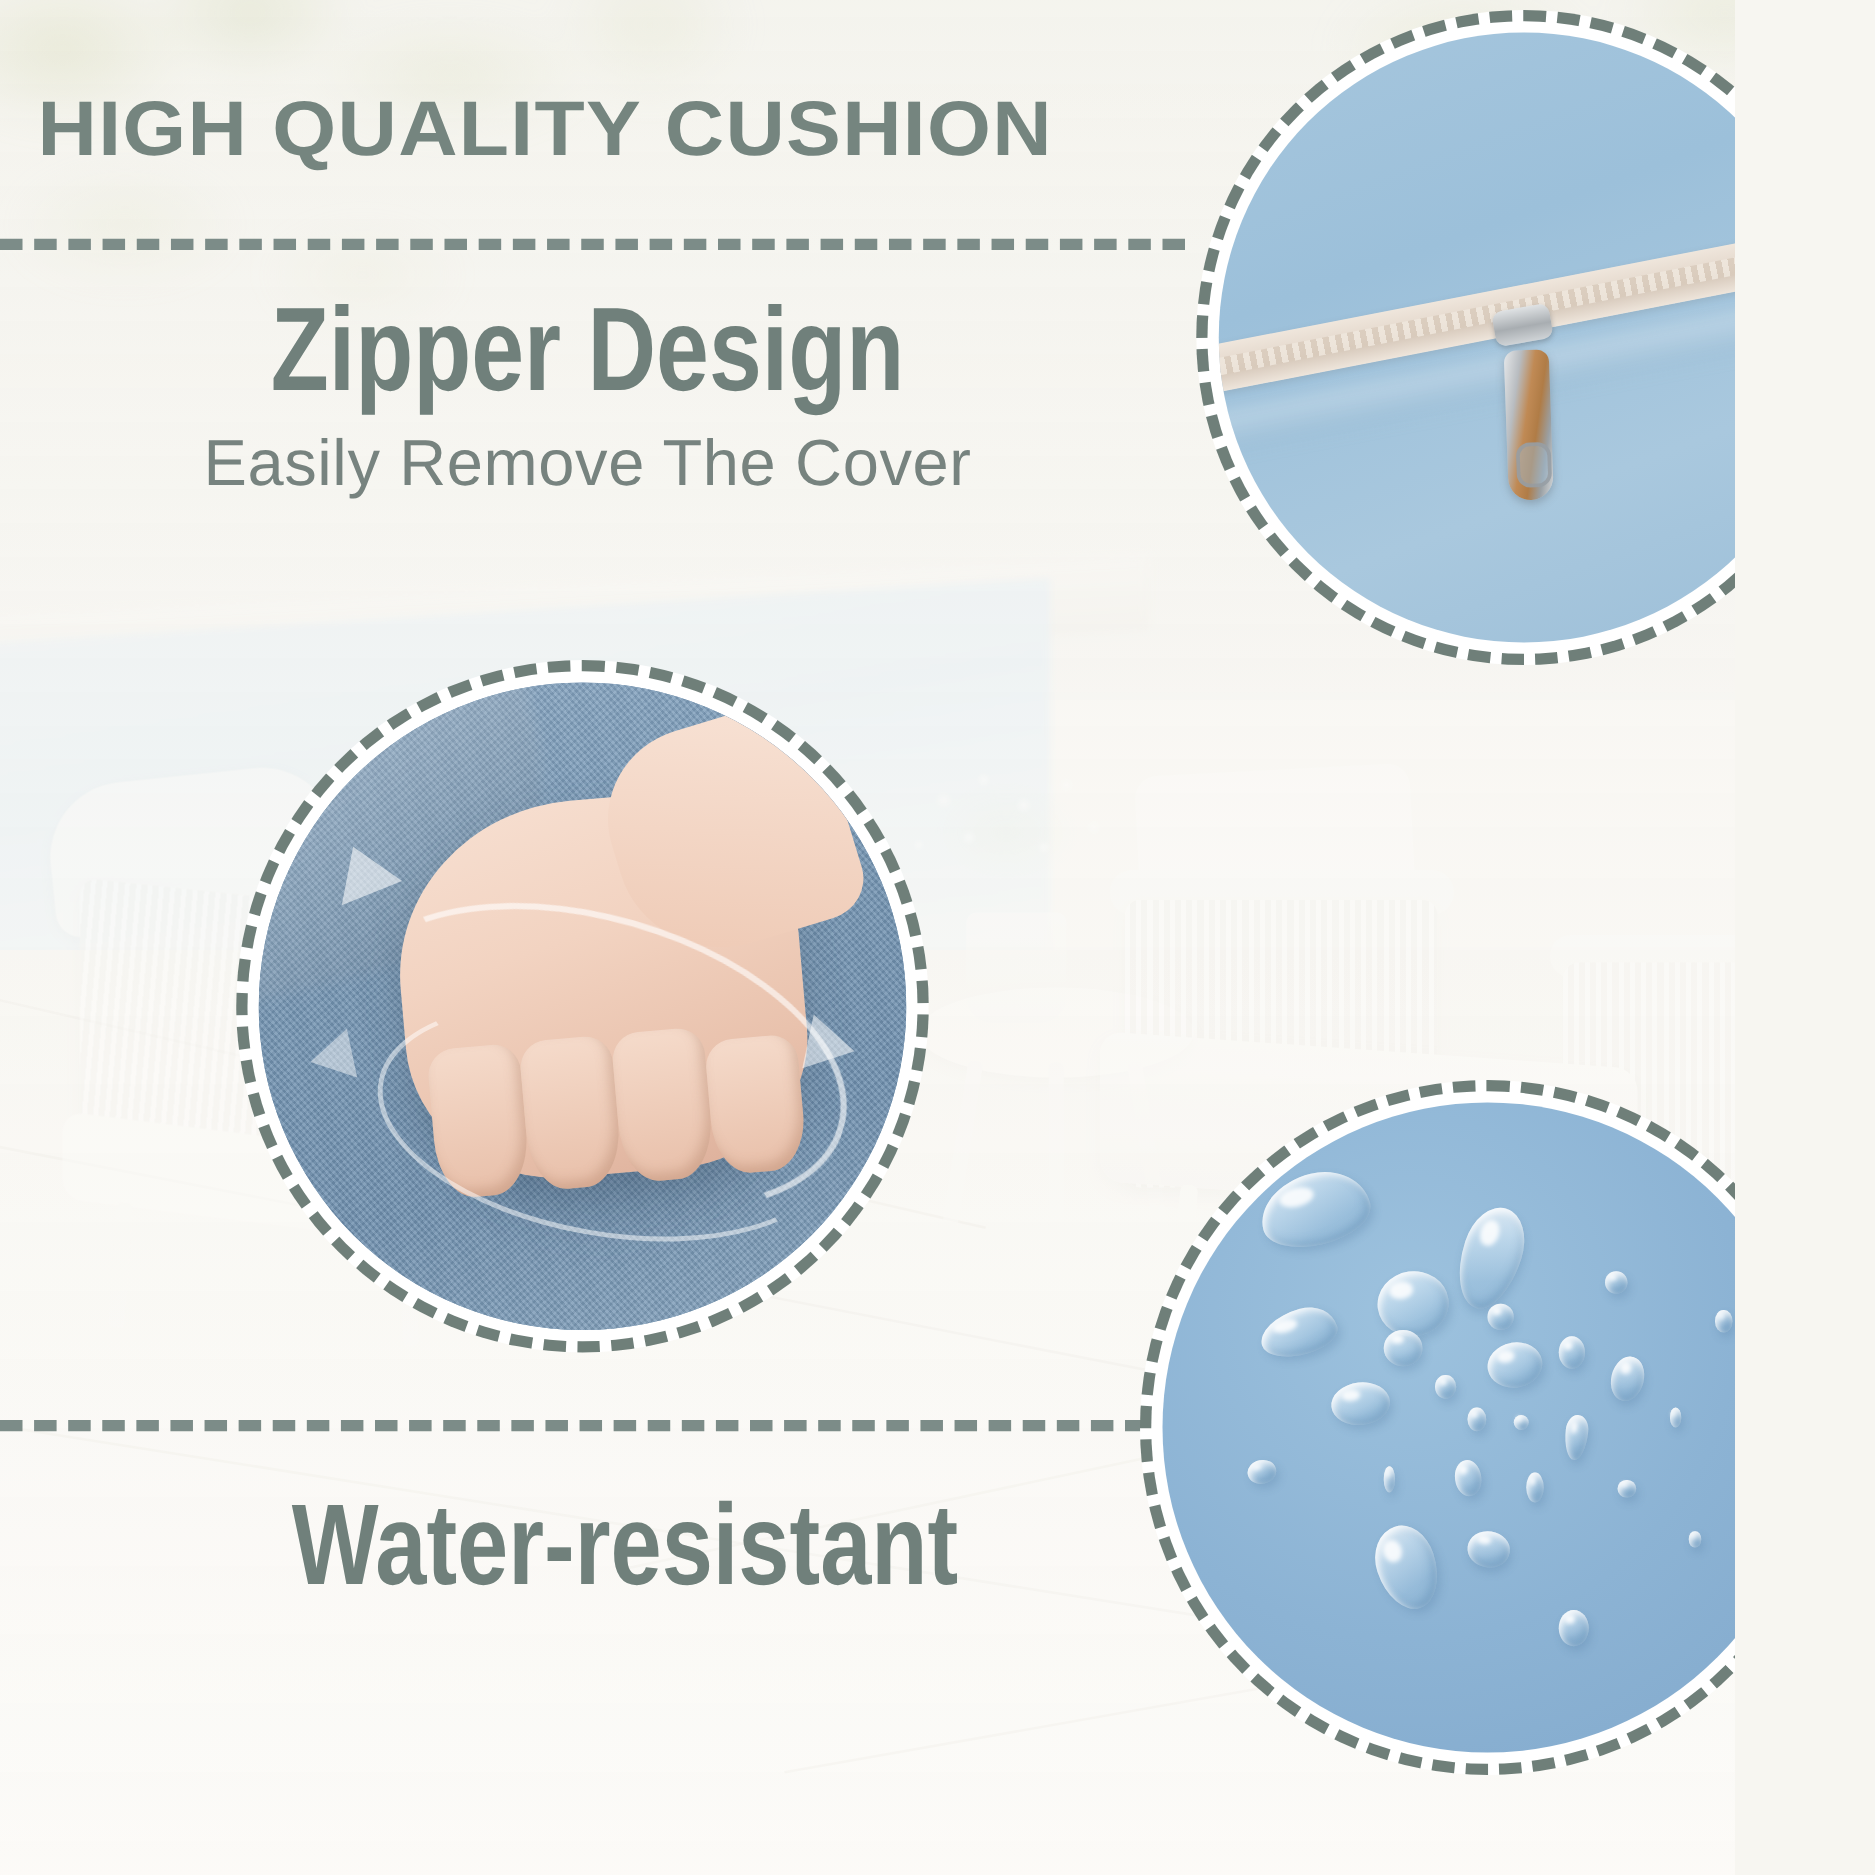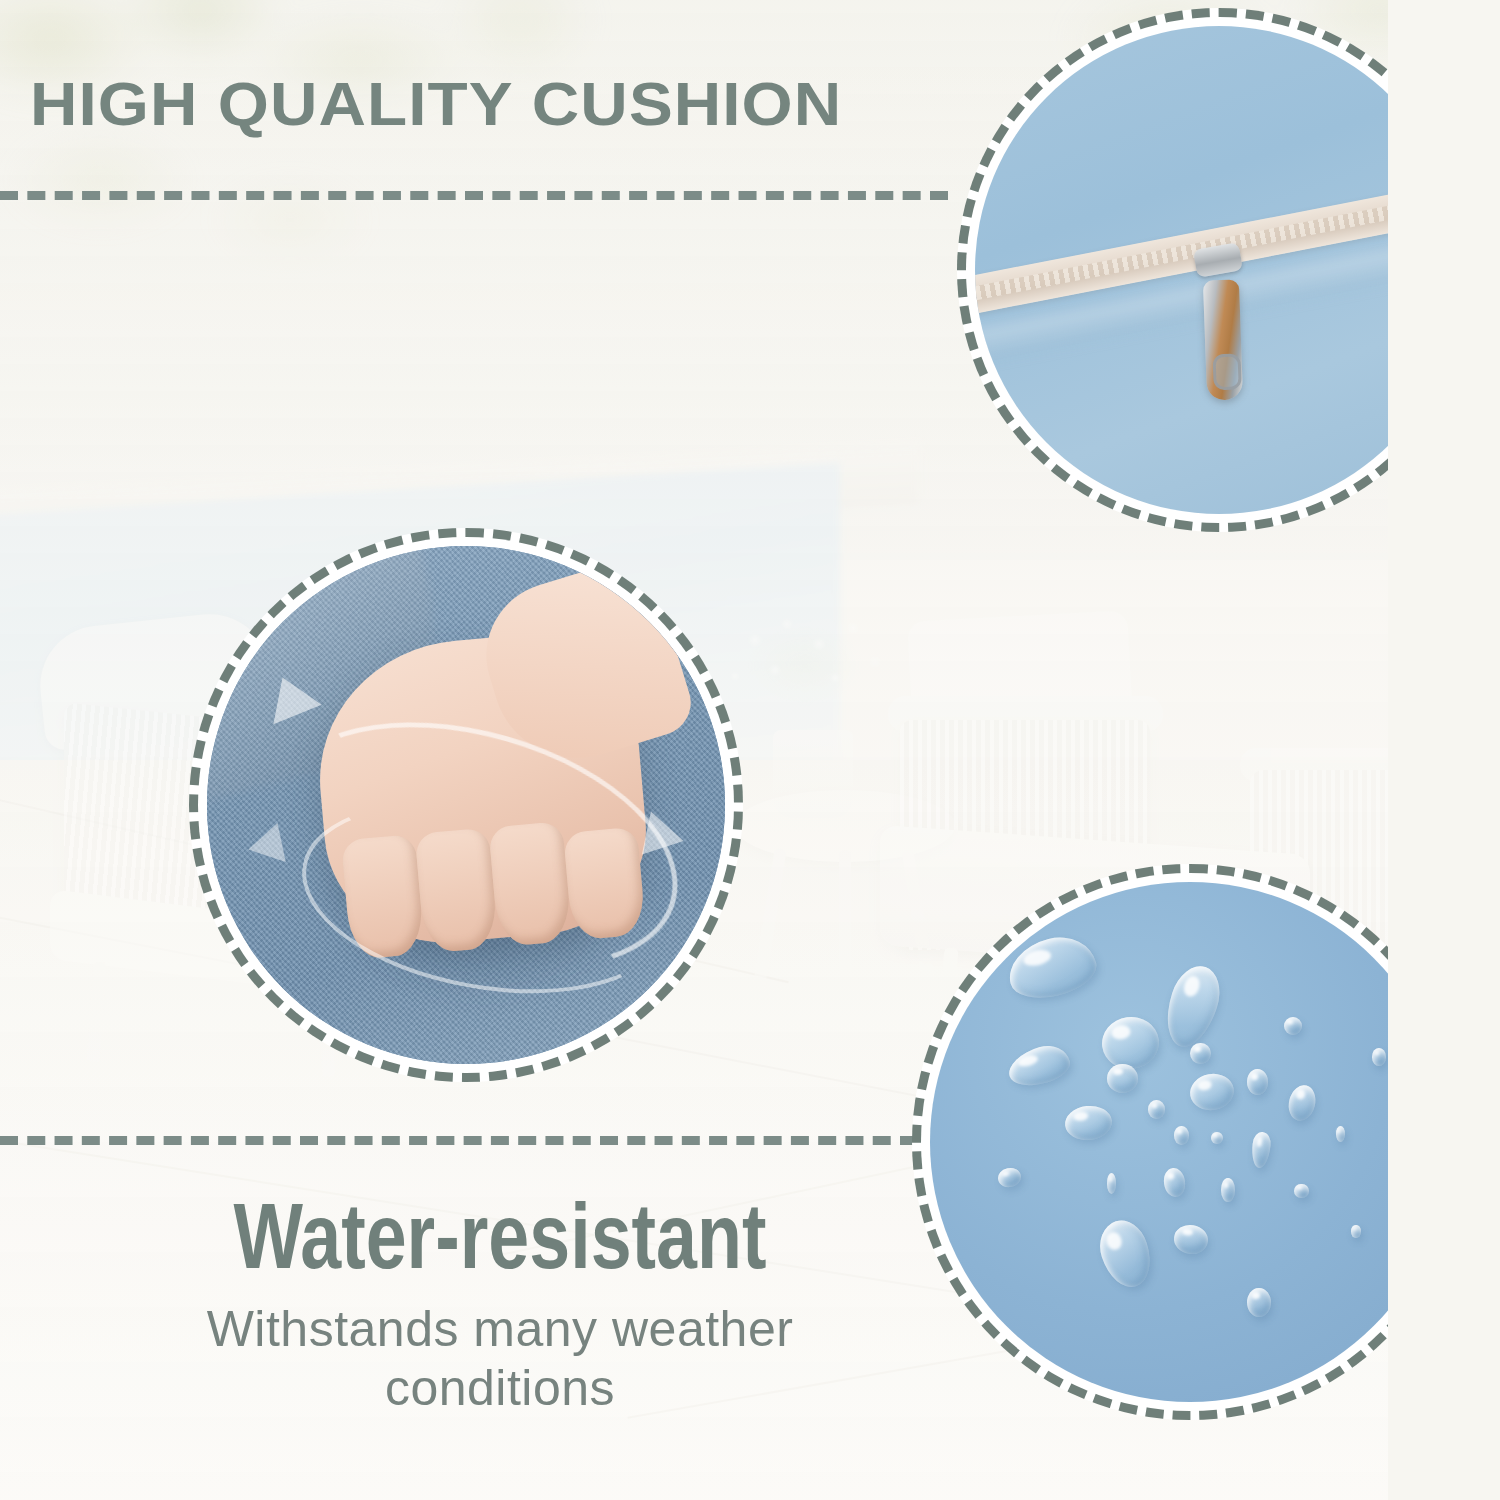--- a/index.html
+++ b/index.html
@@ -390,20 +390,24 @@
     </div>
 
     <div class="bg-wash"></div>
   </div>
 
   <div class="headline nosel">HIGH QUALITY CUSHION</div>
 
   <div class="hline one"></div>
   <div class="hline two"></div>
 
+  <div class="feat nosel" id="f-zipper">
+    <div class="ttl">Zipper Design</div>
+    <div class="sub">Easily Remove The Cover</div>
+  </div>
 
   <div class="circ" id="c-zipper">
     <div class="inner">
       <div class="zip-fold"></div>
       <div class="zip-tape"></div>
       <div class="zip-teeth"></div>
       <div class="zip-slider"></div>
       <div class="zip-pull"></div>
     </div>
   </div>
@@ -424,24 +428,20 @@
         <div class="knuck k4"></div>
       </div>
       <div class="arc1"></div>
       <div class="arc2"></div>
       <div class="arrow right"></div>
     </div>
   </div>
 
   <div class="feat nosel" id="f-water">
     <div class="ttl">Water-resistant</div>
-    <div class="sub">
-      <div>Withstands many weather</div>
-      <div>conditions</div>
-    </div>
   </div>
 
   <div class="circ" id="c-water">
     <div class="inner">
       <div class="drop" style="left:15%;top:11%;width:17%;height:11%;border-radius:54% 46% 50% 50%/60% 60% 40% 40%;transform:rotate(-14deg);"></div>
       <div class="drop" style="left:46%;top:16%;width:9%;height:16%;border-radius:50% 50% 48% 52%/42% 42% 58% 58%;transform:rotate(18deg);"></div>
       <div class="drop" style="left:33%;top:26%;width:11%;height:10%;transform:rotate(-8deg);"></div>
       <div class="drop" style="left:15%;top:32%;width:12%;height:7%;border-radius:60% 40% 45% 55%/55% 60% 40% 45%;transform:rotate(-16deg);"></div>
       <div class="drop" style="left:34%;top:35%;width:6%;height:5.5%;"></div>
       <div class="drop" style="left:50%;top:31%;width:4%;height:4%;"></div>

